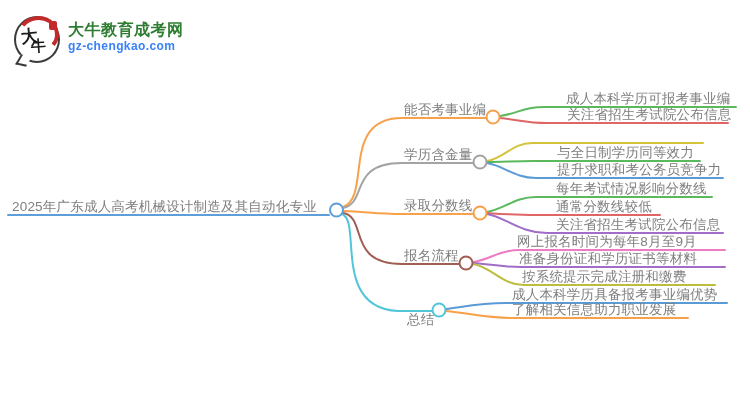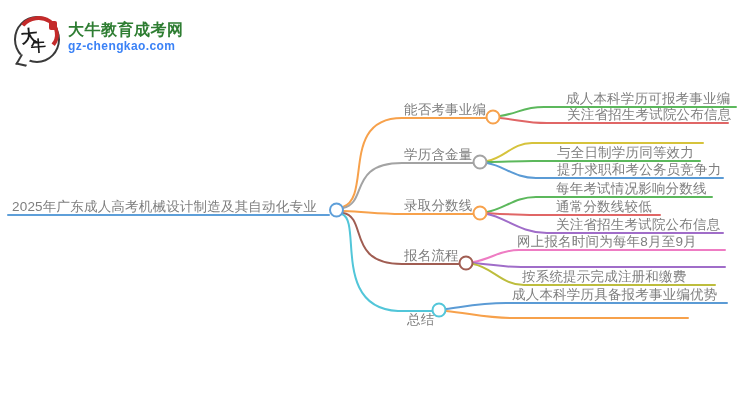--- a/index.html
+++ b/index.html
@@ -104,17 +104,19 @@
   <div class="label" style="left:567px;top:107px;">关注省招生考试院公布信息</div>
 
   <div class="label" style="left:557px;top:145px;text-align:right;">与全日制学历同等效力</div>
   <div class="label" style="left:557px;top:162px;">提升求职和考公务员竞争力</div>
 
   <div class="label" style="left:556px;top:181px;">每年考试情况影响分数线</div>
   <div class="label" style="left:556px;top:199px;">通常分数线较低</div>
   <div class="label" style="left:556px;top:217px;">关注省招生考试院公布信息</div>
 
   <div class="label" style="left:517px;top:234px;">网上报名时间为每年8月至9月</div>
+  <div class="label" style="left:519px;top:251px;">准备身份证和学历证书等材料</div>
   <div class="label" style="left:522px;top:269px;">按系统提示完成注册和缴费</div>
 
   <div class="label" style="left:512px;top:287px;text-align:right;">成人本科学历具备报考事业编优势</div>
+  <div class="label" style="left:512px;top:302px;">了解相关信息助力职业发展</div>
 
 </div>
 
 </body></html>

